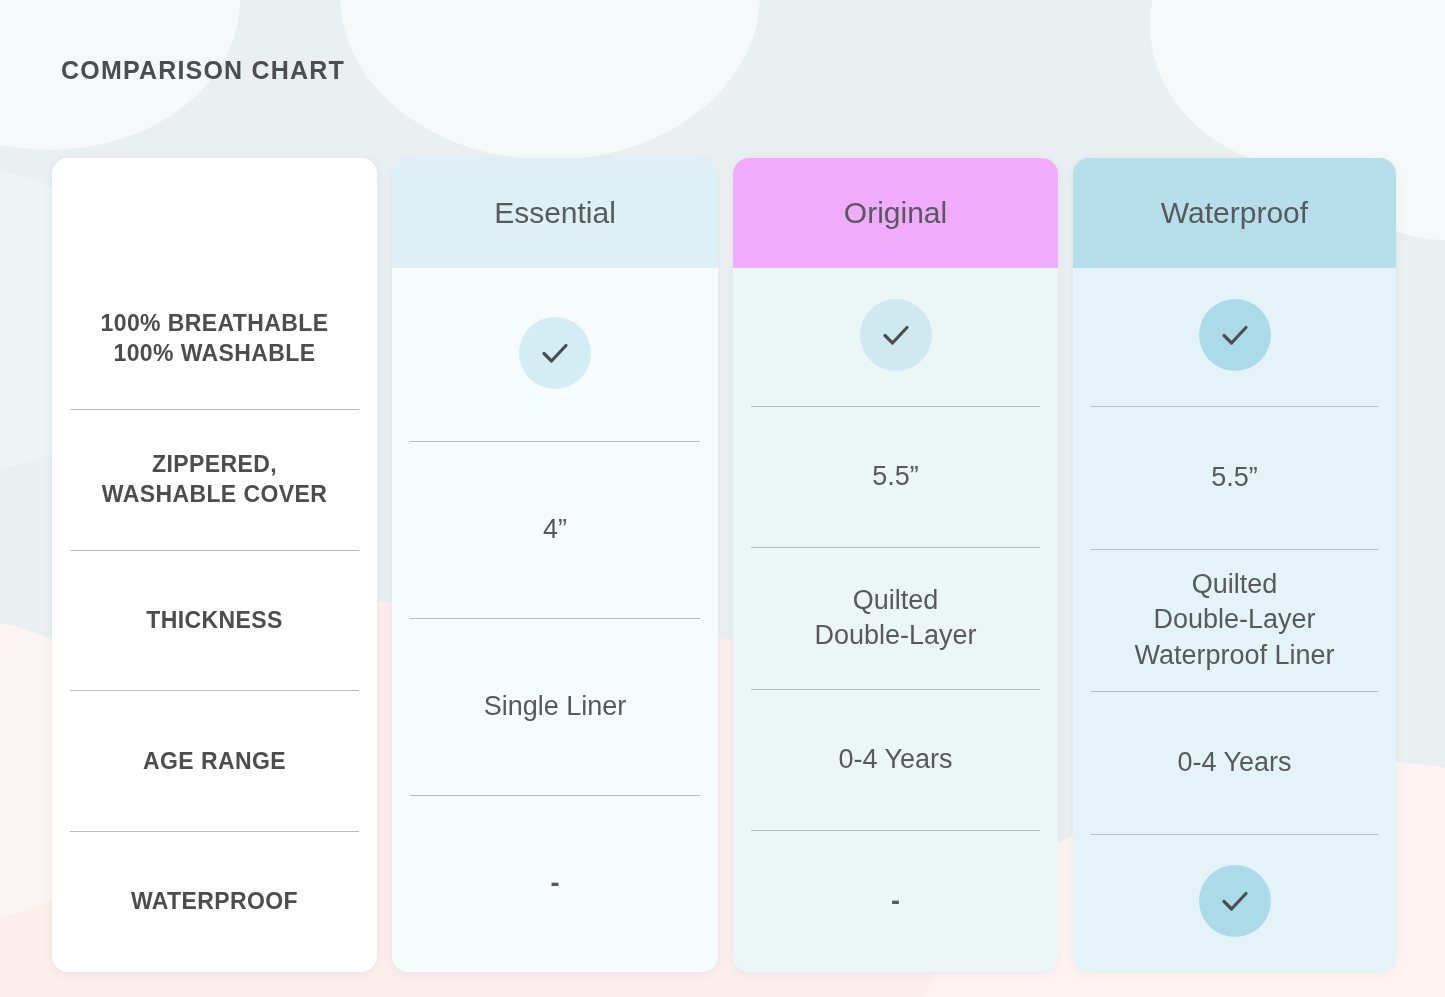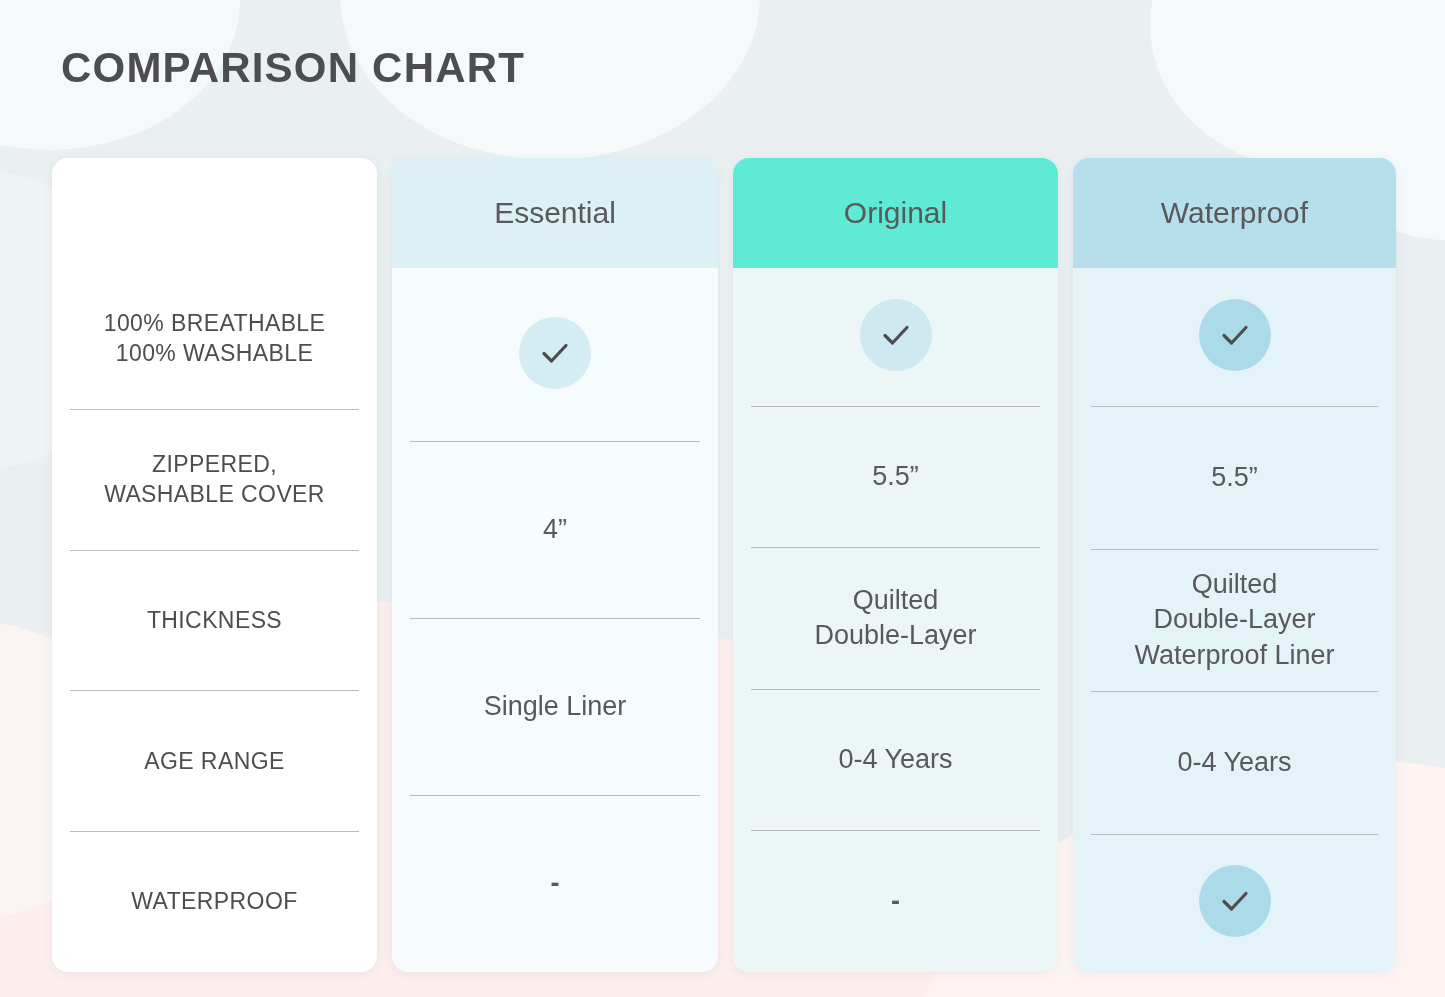--- a/index.html
+++ b/index.html
@@ -31,22 +31,22 @@
   .blush {
     position: absolute;
     background: #fbeeed;
     border-radius: 50%;
   }
 
   
   .title {
     position: absolute;
     left: 61px;
-    top: 44px;
-    font-size: 42px;
+    top: 56px;
+    font-size: 25px;
     letter-spacing: 1.2px;
     font-weight: 700;
     color: #4d4d4f;
   }
 
   
   .table {
     position: absolute;
     left: 52px;
     top: 158px;
@@ -74,21 +74,21 @@
     flex: 0 0 110px;
     display: flex;
     align-items: center;
     justify-content: center;
     font-size: 30px;
     font-weight: 500;
     color: #58595b;
   }
   .card-label .card-head { background: #ffffff; }
   .card-essential  .card-head { background: #ddf0f6; }
-  .card-original   .card-head { background: #5eead4; }
+  .card-original   .card-head { background: #f0abfc; }
   .card-waterproof .card-head { background: #b6dfeb; }
 
   .card-body {
     flex: 1 1 auto;
     display: flex;
     flex-direction: column;
   }
 
   .cell {
     flex: 1 1 0;
@@ -106,21 +106,21 @@
     position: absolute;
     top: 0;
     left: 18px;
     right: 18px;
     height: 1px;
     background: #b9bcbe;
   }
 
   .row-label {
     font-size: 23px;
-    font-weight: 400;
+    font-weight: 700;
     letter-spacing: 0.4px;
     color: #4d4d4f;
     line-height: 1.32;
   }
 
   .cell-value {
     font-size: 27px;
     font-weight: 400;
     color: #58595b;
     line-height: 1.30;

